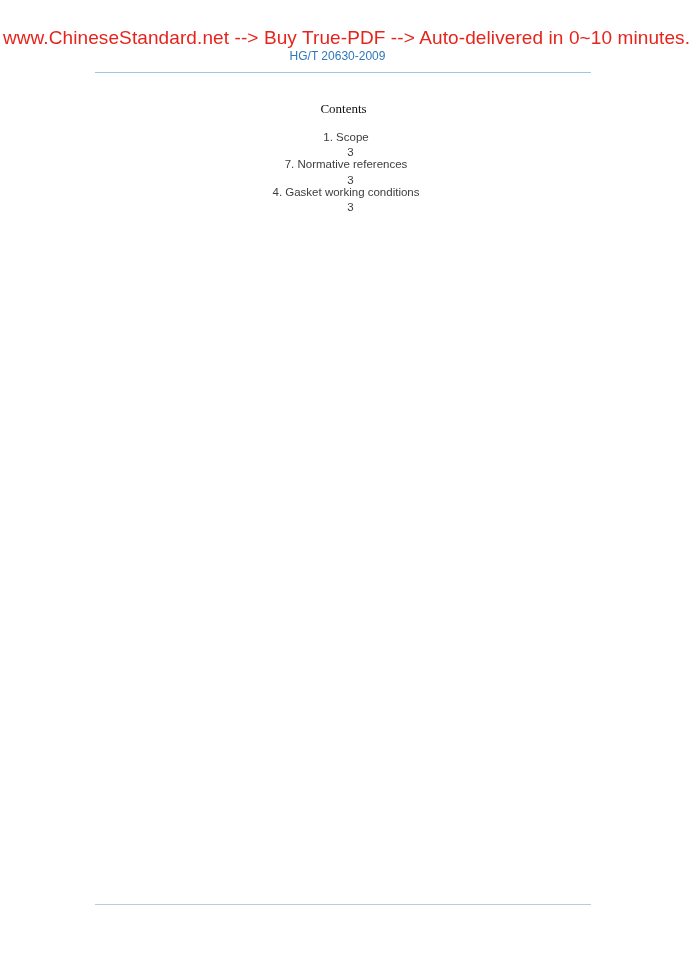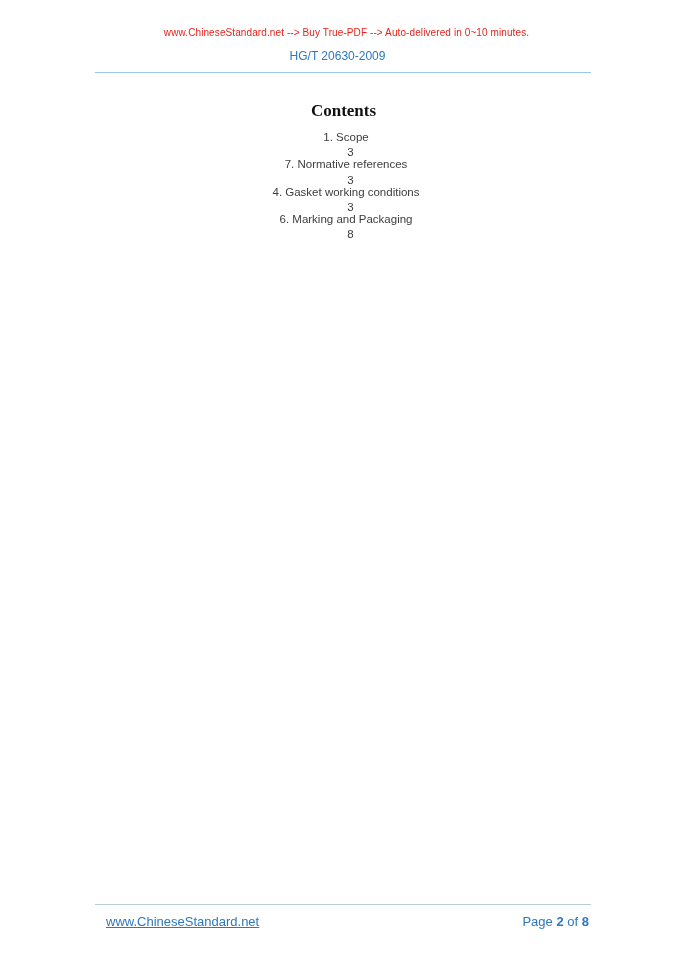--- a/index.html
+++ b/index.html
@@ -9,42 +9,42 @@
     font-family: "Liberation Sans", sans-serif;
     position: relative;
     overflow: hidden;
   }
   .page { position: absolute; inset: 0; }
 
   
   .header-promo {
     position: absolute; top: 27px; left: 0; right: 0;
     text-align: center;
-    font-size: 10px;
+    font-size: 19px;
     color: #e6241c;
     letter-spacing: 0.1px;
   }
   .header-code {
     position: absolute; top: 49px; left: 0; right: 18px;
     text-align: center;
     font-size: 12px;
     color: #2e78bd;
   }
   .header-rule {
     position: absolute; top: 72px; left: 95px; width: 496px;
     border: none; border-top: 1px solid #9fc5e8; margin: 0;
   }
 
   
   .contents-title {
     position: absolute; top: 101px; left: 0; right: 6px;
     text-align: center;
     font-family: "Liberation Serif", serif;
-    font-weight: bold;
-    font-size: 17px;
+    font-weight: normal;
+    font-size: 13px;
     color: #111111;
   }
 
   
   .toc {
     position: absolute; top: 131px; left: 106px; width: 483px;
   }
   .toc-row {
     height: 27.3px;
     display: flex;
@@ -107,27 +107,18 @@
     <div class="toc-row">
       <span class="toc-label">7. Normative references</span>
       <span class="toc-dots"></span>
       <span class="toc-page">3</span>
     </div>
     <div class="toc-row">
       <span class="toc-label">4. Gasket working conditions</span>
       <span class="toc-dots"></span>
       <span class="toc-page">3</span>
     </div>
-    <div class="toc-row">
-      <span class="toc-label">6. Marking and Packaging</span>
-      <span class="toc-dots"></span>
-      <span class="toc-page">8</span>
-    </div>
   </div>
 
   <hr class="footer-rule">
 
-  <div class="footer-row">
-    <a class="footer-link">www.ChineseStandard.net</a>
-    <div class="footer-page"><span>Page</span><span> </span><b>2</b><span> </span><span>of</span><span> </span><b>8</b></div>
-  </div>
 
 </div>
 
 </body></html>

